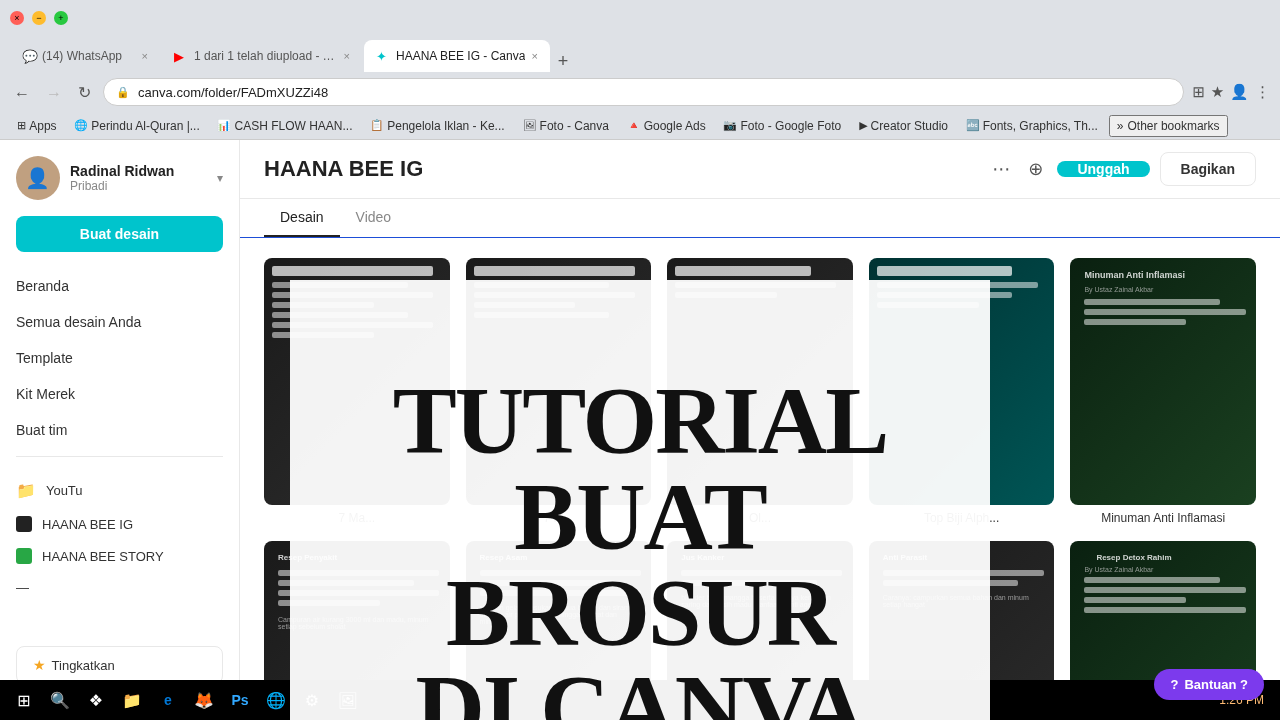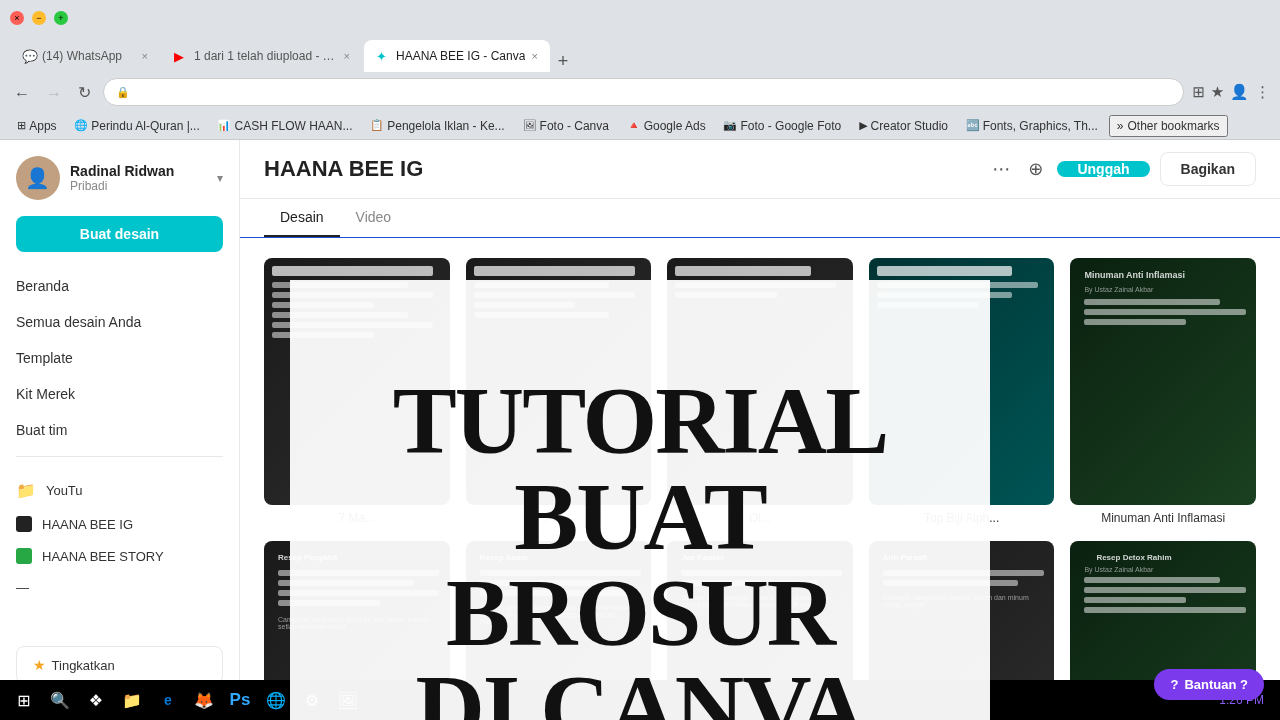--- a/index.html
+++ b/index.html
@@ -80,21 +80,21 @@
     
     .overlay { position: absolute; top: 140px; left: 290px; width: 700px; height: 570px; background: rgba(255,255,255,0.95); display: flex; align-items: center; justify-content: center; z-index: 100; }
     .overlay-text { text-align: center; padding: 20px; }
     .overlay-title { font-family: 'Georgia', serif; font-weight: 900; font-size: 96px; line-height: 1; color: #111; text-transform: uppercase; letter-spacing: -2px; }
 
     
     .taskbar { display: flex; align-items: center; background: #000; height: 40px; padding: 0 8px; gap: 4px; position: fixed; bottom: 0; left: 0; width: 1280px; }
     .taskbar-icon { width: 32px; height: 32px; display: flex; align-items: center; justify-content: center; font-size: 16px; color: #fff; cursor: pointer; border-radius: 4px; }
     .taskbar-spacer { flex: 1; }
     .taskbar-right { display: flex; align-items: center; gap: 8px; padding: 0 8px; }
-    .taskbar-time { color: #8b5cf6; font-size: 12px; text-align: right; }
+    .taskbar-time { color: #fdba74; font-size: 12px; text-align: right; }
 
     
     .card-dark { background: linear-gradient(135deg, #1a1a1a, #2d2d2d); }
     .card-teal { background: linear-gradient(135deg, #003333, #005555); }
 
     
     .card-lines { padding: 8px; }
     .card-line { height: 6px; background: rgba(255,255,255,0.5); border-radius: 2px; margin-bottom: 4px; }
     .card-line.title { height: 10px; background: rgba(255,255,255,0.8); margin-bottom: 6px; }
     .card-line.short { width: 60%; }
@@ -138,20 +138,21 @@
     </div>
     <button class="tab-new">+</button>
   </div>
 
   <div class="nav-bar">
     <button class="nav-btn">←</button>
     <button class="nav-btn" style="color:#bbb;">→</button>
     <button class="nav-btn">↻</button>
     <div class="address-bar">
       <span class="address-lock">🔒</span>
+      <span class="address-text">canva.com/folder/FADmXUZZi48</span>
     </div>
     <div class="nav-icons">
       <button class="nav-icon-btn">⊞</button>
       <button class="nav-icon-btn">★</button>
       <button class="nav-icon-btn">👤</button>
       <button class="nav-icon-btn">⋮</button>
     </div>
   </div>
 
   <div class="bookmarks-bar">
@@ -443,21 +444,21 @@
   <div class="taskbar-icon">
     <span>📁</span>
   </div>
   <div class="taskbar-icon">
     <span style="font-size:14px;font-weight:bold;color:#0078d7;">e</span>
   </div>
   <div class="taskbar-icon">
     <span>🦊</span>
   </div>
   <div class="taskbar-icon">
-    <span style="font-size:17px;font-weight:bold;color:#31a8ff;">Ps</span>
+    <span style="font-size:14px;font-weight:bold;color:#31a8ff;">Ps</span>
   </div>
   <div class="taskbar-icon">
     <span>🌐</span>
   </div>
   <div class="taskbar-icon">
     <span>⚙</span>
   </div>
   <div class="taskbar-icon">
     <span>🖼</span>
   </div>

